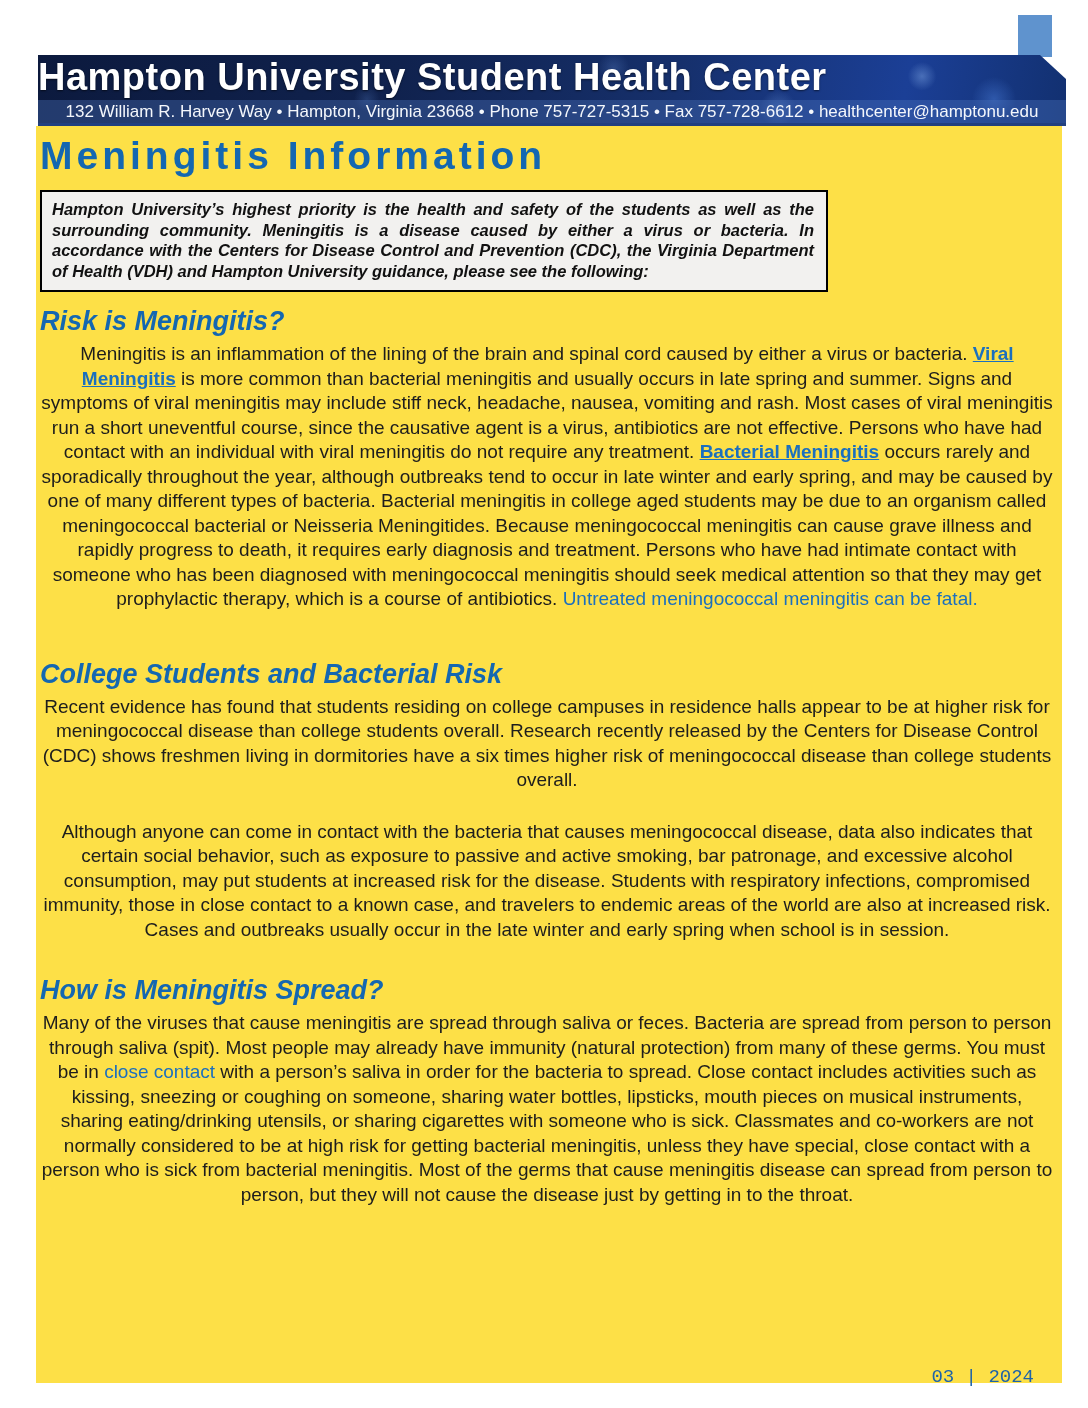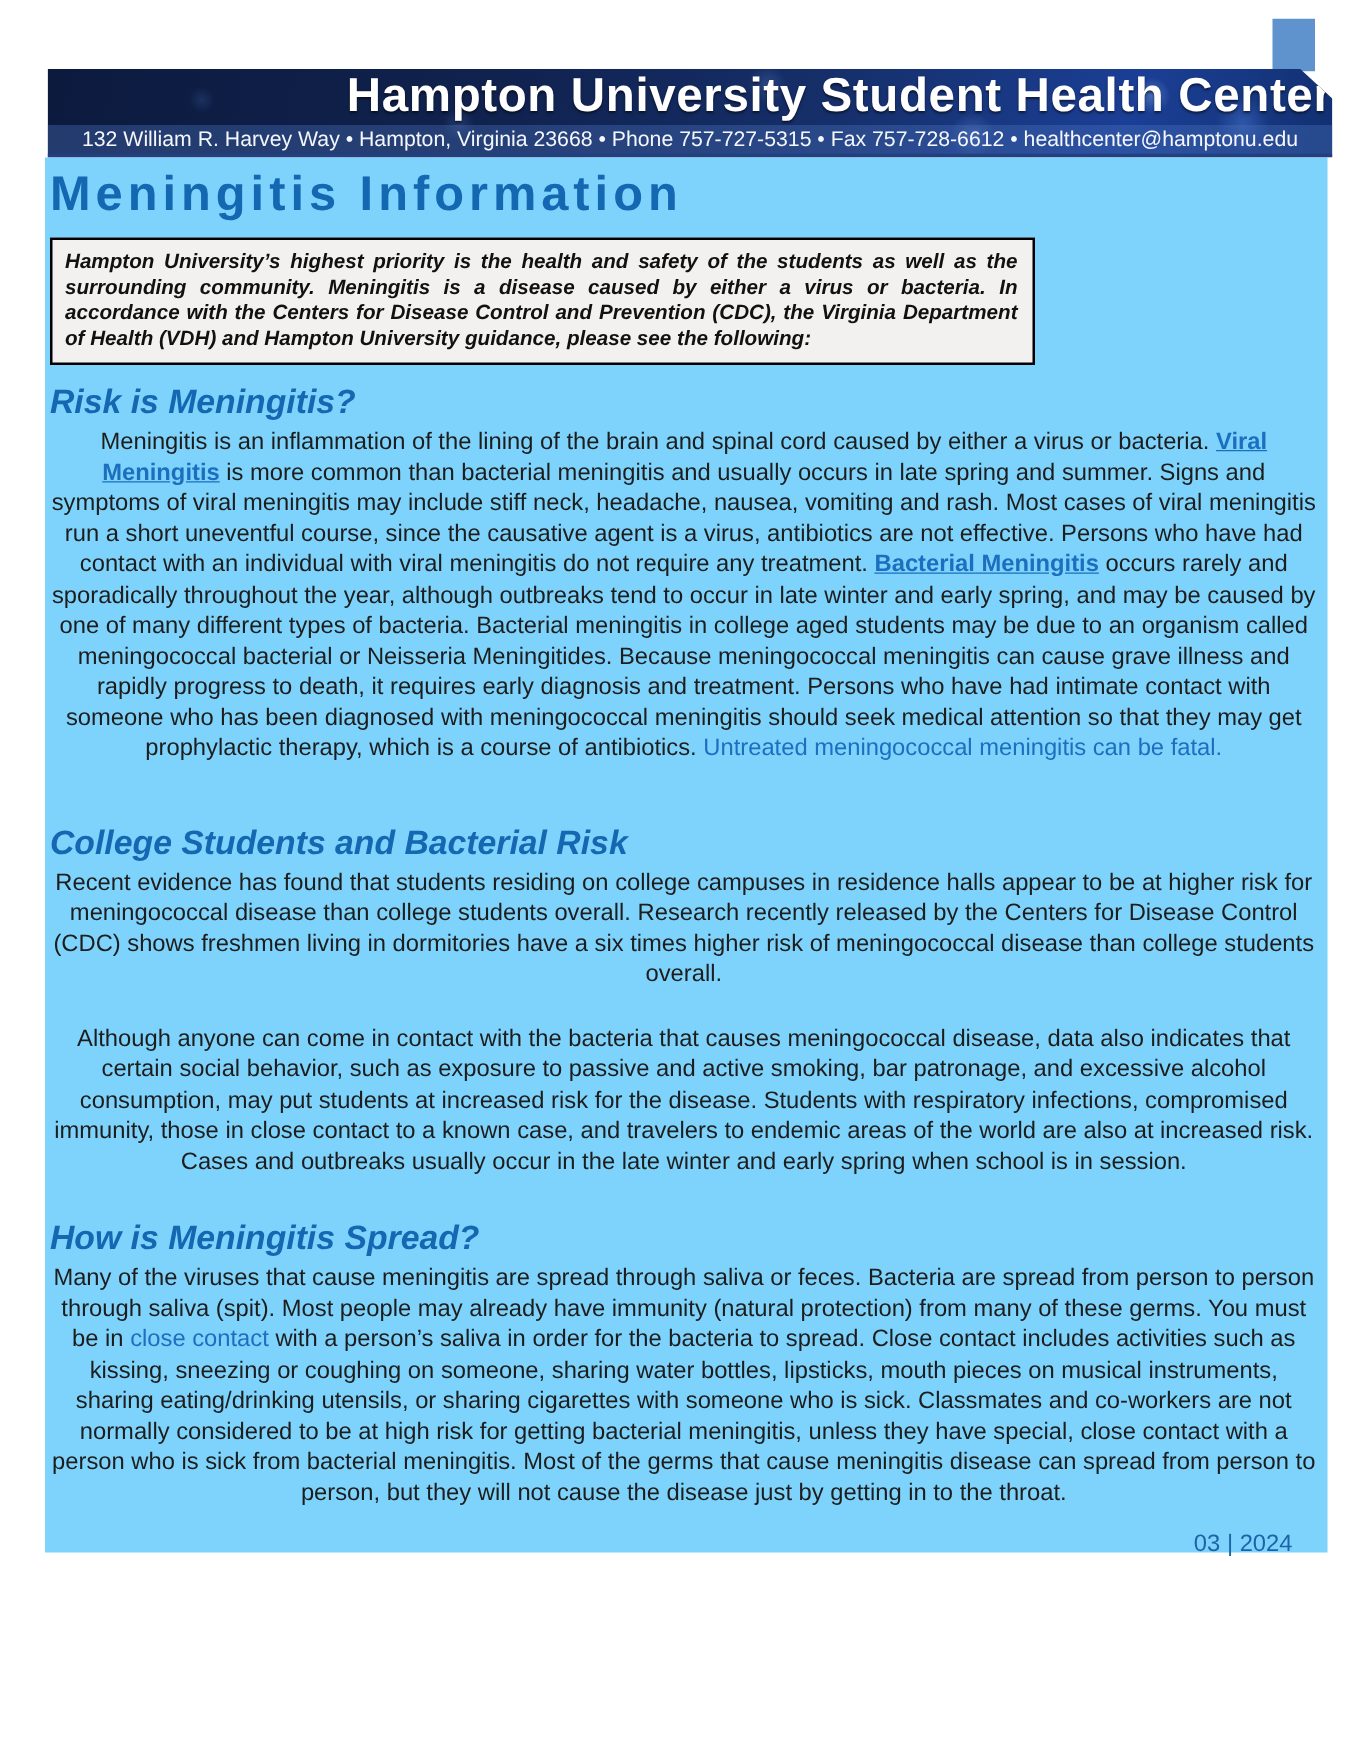--- a/index.html
+++ b/index.html
@@ -22,36 +22,36 @@
     background:
       radial-gradient(circle 22px at 86% 30%, rgba(130,170,230,.45), transparent 65%),
       radial-gradient(circle 28px at 72% 75%, rgba(100,140,210,.40), transparent 65%),
       radial-gradient(circle 34px at 93% 62%, rgba(70,120,210,.50), transparent 65%),
       radial-gradient(circle 24px at 56% 18%, rgba(90,130,200,.32), transparent 65%),
       radial-gradient(circle 20px at 32% 62%, rgba(80,120,190,.28), transparent 65%),
       radial-gradient(circle 16px at 12% 35%, rgba(70,110,180,.25), transparent 65%),
       linear-gradient(100deg, #0c1a3e 0%, #10224e 35%, #16306c 62%, #1b3f96 84%, #123070 100%);
   }
   .banner h1 {
-    margin:1px 0 0 0; padding:0; text-align:right;
+    margin:1px 0 0 0; padding:0; text-align:left;
     font-size:38px; line-height:43px; font-weight:bold; letter-spacing:0.5px;
     text-shadow:0 1px 2px rgba(0,0,0,.55);
   }
   .banner .address {
     position:absolute; left:0; right:0; bottom:0; height:26px;
     background:rgba(74,114,186,0.38);
     border-bottom:3px solid #22407f;
     box-sizing:border-box;
     text-align:center; font-size:17px; line-height:23px; color:#f4f7fc;
   }
 
   
   .panel {
-    position:absolute; left:36px; top:126px; width:1026px; height:1116px;
-    background:#7dd3fc; box-sizing:border-box; padding:2px 8px 0 4px; z-index:0;
+    position:absolute; left:36px; top:126px; width:1026px; height:1257px;
+    background:#fde047; box-sizing:border-box; padding:2px 8px 0 4px; z-index:0;
   }
 
   .page-title {
     margin:6px 0 12px 0; color:#1467b1; font-size:39px; line-height:44px;
     font-weight:bold; letter-spacing:4px;
   }
 
   .intro-box {
     width:788px; box-sizing:border-box; border:2px solid #000000;
     padding:7px 12px 9px 10px; margin:0 0 13px 0; background:#f2f1ef;font-style:italic;
@@ -74,21 +74,21 @@
   .sec-college .p2 { margin-top:27px; }
   .sec-spread  { margin-top:32px; }
 
   a.doc-link {
     color:#1b6fbe; font-weight:bold; text-decoration:underline; cursor:pointer;
   }
   .em-blue { color:#1b6fbe; font-weight:normal;margin-top:36px; }
 
   .footer {
     position:absolute; right:28px; bottom:-6px;
-    color:#1e63a8; font-size:19px; line-height:24px;
+    color:#1e63a8; font-size:19px; line-height:24px;font-family:Liberation Mono, monospace;
   }
 </style>
 </head>
 <body>
 
 <div class="page">
 
   <div class="corner-square"></div>
 
   <header class="banner">

